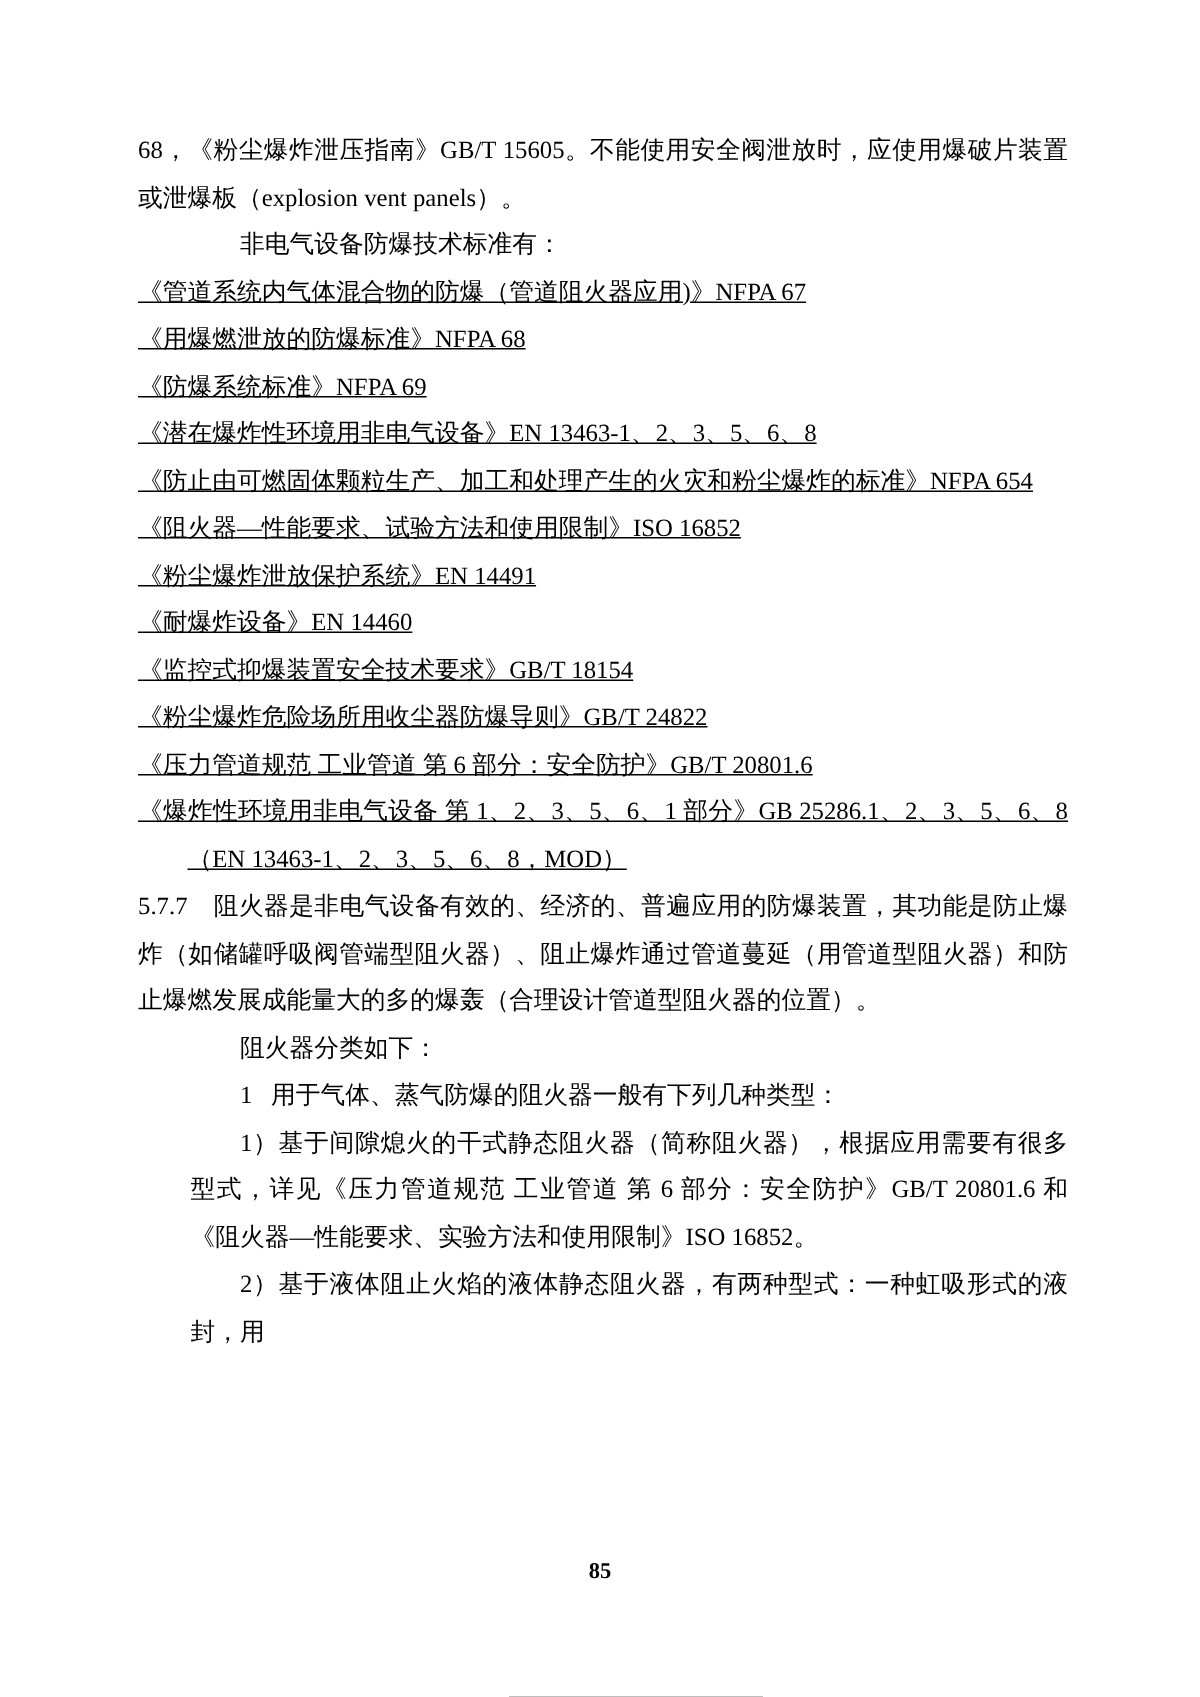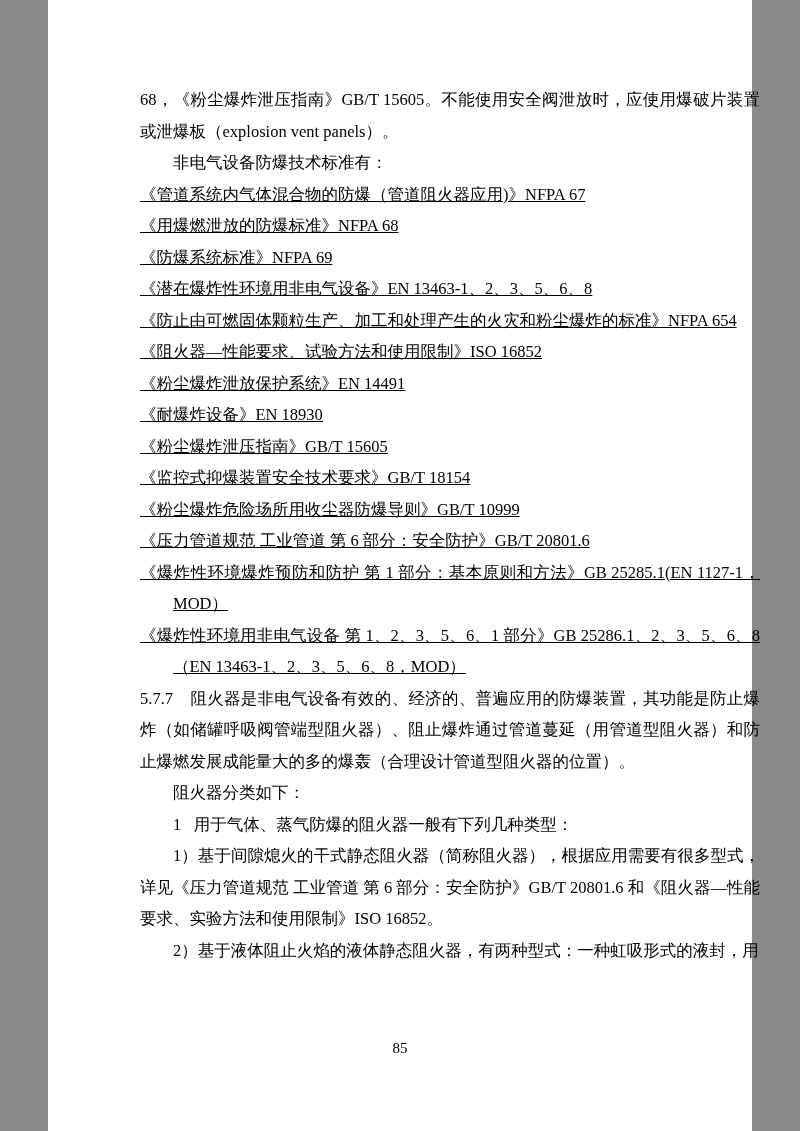--- a/index.html
+++ b/index.html
@@ -1,21 +1,21 @@
 <!DOCTYPE html>
 <html><head>
 <meta charset="utf-8">
 <style>
   html, body {
     margin: 0;
     padding: 0;
     background: #8a8a8a;
   }
   .page {
-    width: 704px;
+    width: 800px;
     height: 1131px;
     background: #ffffff;
     margin: 0 auto;
     position: relative;
     box-sizing: border-box;
     font-family: "Liberation Serif", "DejaVu Serif", serif;
     color: #000000;
   }
   .content {
     position: absolute;
@@ -25,20 +25,21 @@
   }
   p {
     margin: 0;
     font-size: 16.5px;
     line-height: 31.5px;
     text-align: justify;
     text-justify: inter-ideograph;
   }
   .indent1 {
     text-indent: 33px;
+    margin-left: 35px;
   }
   .hang {
     padding-left: 33px;
     text-indent: -33px;
     text-decoration: underline;
   }
   .sec-first {
     text-indent: 0;
     padding-left: 0;
   }
@@ -46,45 +47,44 @@
     font-weight: normal;
   }
   .footer {
     position: absolute;
     left: 0;
     right: 0;
     top: 1040px;
     text-align: center;
     font-size: 15px;
     font-family: "Liberation Serif", "DejaVu Serif", serif;
+    font-weight: bold;
   }
 </style>
 </head>
 <body>
 
 <div class="page">
   <div class="content">
 
     <p class="sec-first">68，《粉尘爆炸泄压指南》GB/T 15605。不能使用安全阀泄放时，应使用爆破片装置或泄爆板（explosion vent panels）。</p>
 
     <p class="indent1">非电气设备防爆技术标准有：</p>
 
     <p class="hang">《管道系统内气体混合物的防爆（管道阻火器应用)》NFPA 67</p>
     <p class="hang">《用爆燃泄放的防爆标准》NFPA 68</p>
     <p class="hang">《防爆系统标准》NFPA 69</p>
     <p class="hang">《潜在爆炸性环境用非电气设备》EN 13463-1、2、3、5、6、8</p>
     <p class="hang">《防止由可燃固体颗粒生产、加工和处理产生的火灾和粉尘爆炸的标准》NFPA 654</p>
     <p class="hang">《阻火器—性能要求、试验方法和使用限制》ISO 16852</p>
     <p class="hang">《粉尘爆炸泄放保护系统》EN 14491</p>
-    <p class="hang">《耐爆炸设备》EN 18930</p>
-    <p class="hang">《粉尘爆炸泄压指南》GB/T 15605</p>
+    <p class="hang">《耐爆炸设备》EN 14460</p>
     <p class="hang">《监控式抑爆装置安全技术要求》GB/T 18154</p>
-    <p class="hang">《粉尘爆炸危险场所用收尘器防爆导则》GB/T 10999</p>
+    <p class="hang">《粉尘爆炸危险场所用收尘器防爆导则》GB/T 24822</p>
     <p class="hang">《压力管道规范 工业管道 第 6 部分：安全防护》GB/T 20801.6</p>
-    <p class="hang">《爆炸性环境爆炸预防和防护 第 1 部分：基本原则和方法》GB 25285.1(EN 1127-1，MOD）</p>
     <p class="hang">《爆炸性环境用非电气设备 第 1、2、3、5、6、1 部分》GB 25286.1、2、3、5、6、8（EN 13463-1、2、3、5、6、8，MOD）</p>
 
     <p class="sec-first">
       <span class="num-label">5.7.7</span>
       <span>&nbsp;&nbsp;&nbsp;</span><span>阻火器是非电气设备有效的、经济的、普遍应用的防爆装置，其功能是防止爆炸（如储罐呼吸阀管端型阻火器）、阻止爆炸通过管道蔓延（用管道型阻火器）和防止爆燃发展成能量大的多的爆轰（合理设计管道型阻火器的位置）。</span>
     </p>
 
     <p class="indent1">阻火器分类如下：</p>
 
     <p class="indent1">

